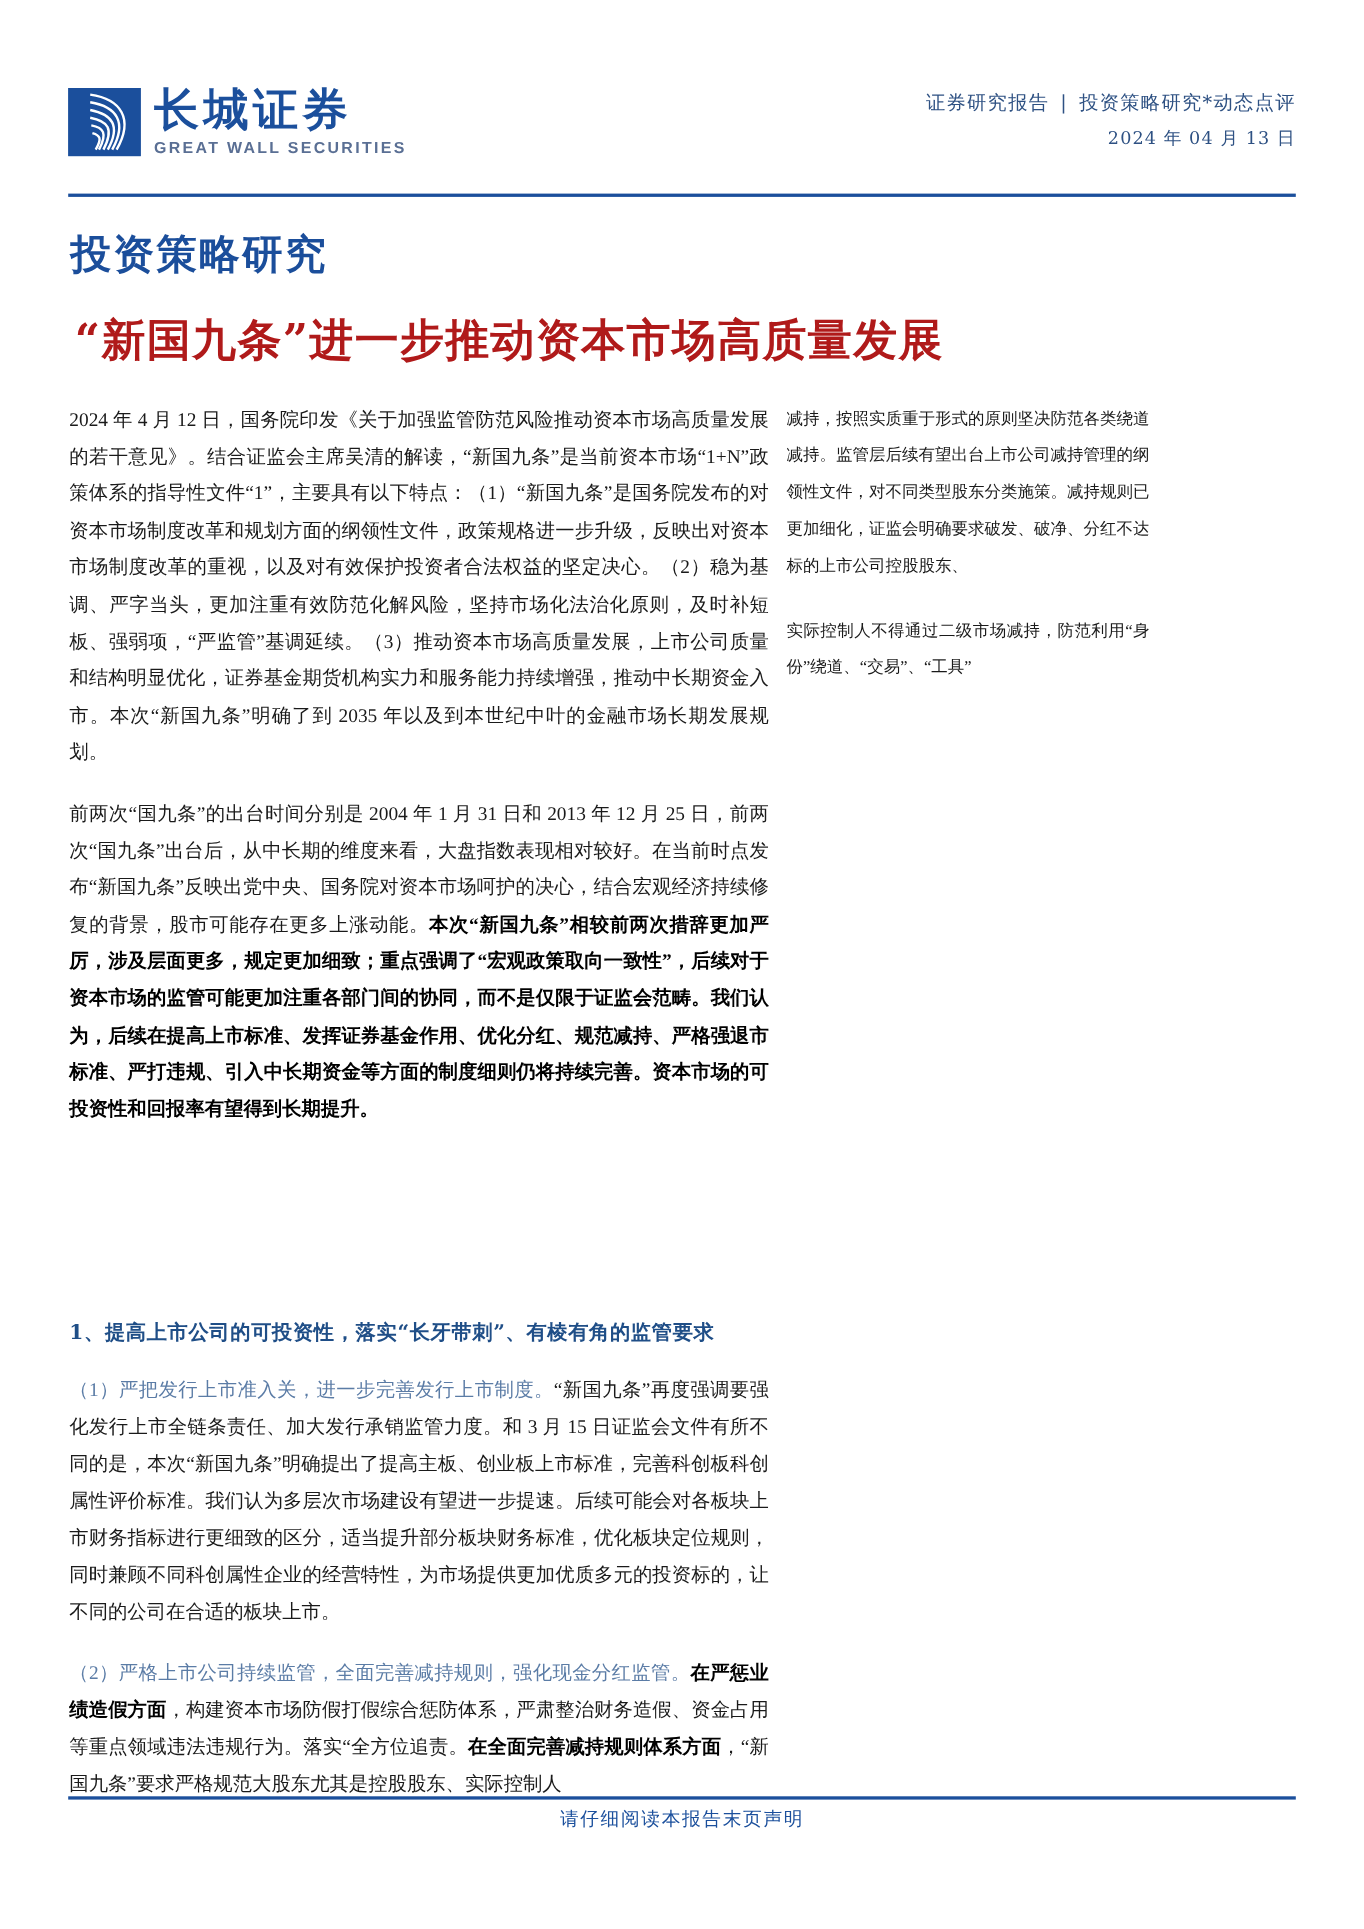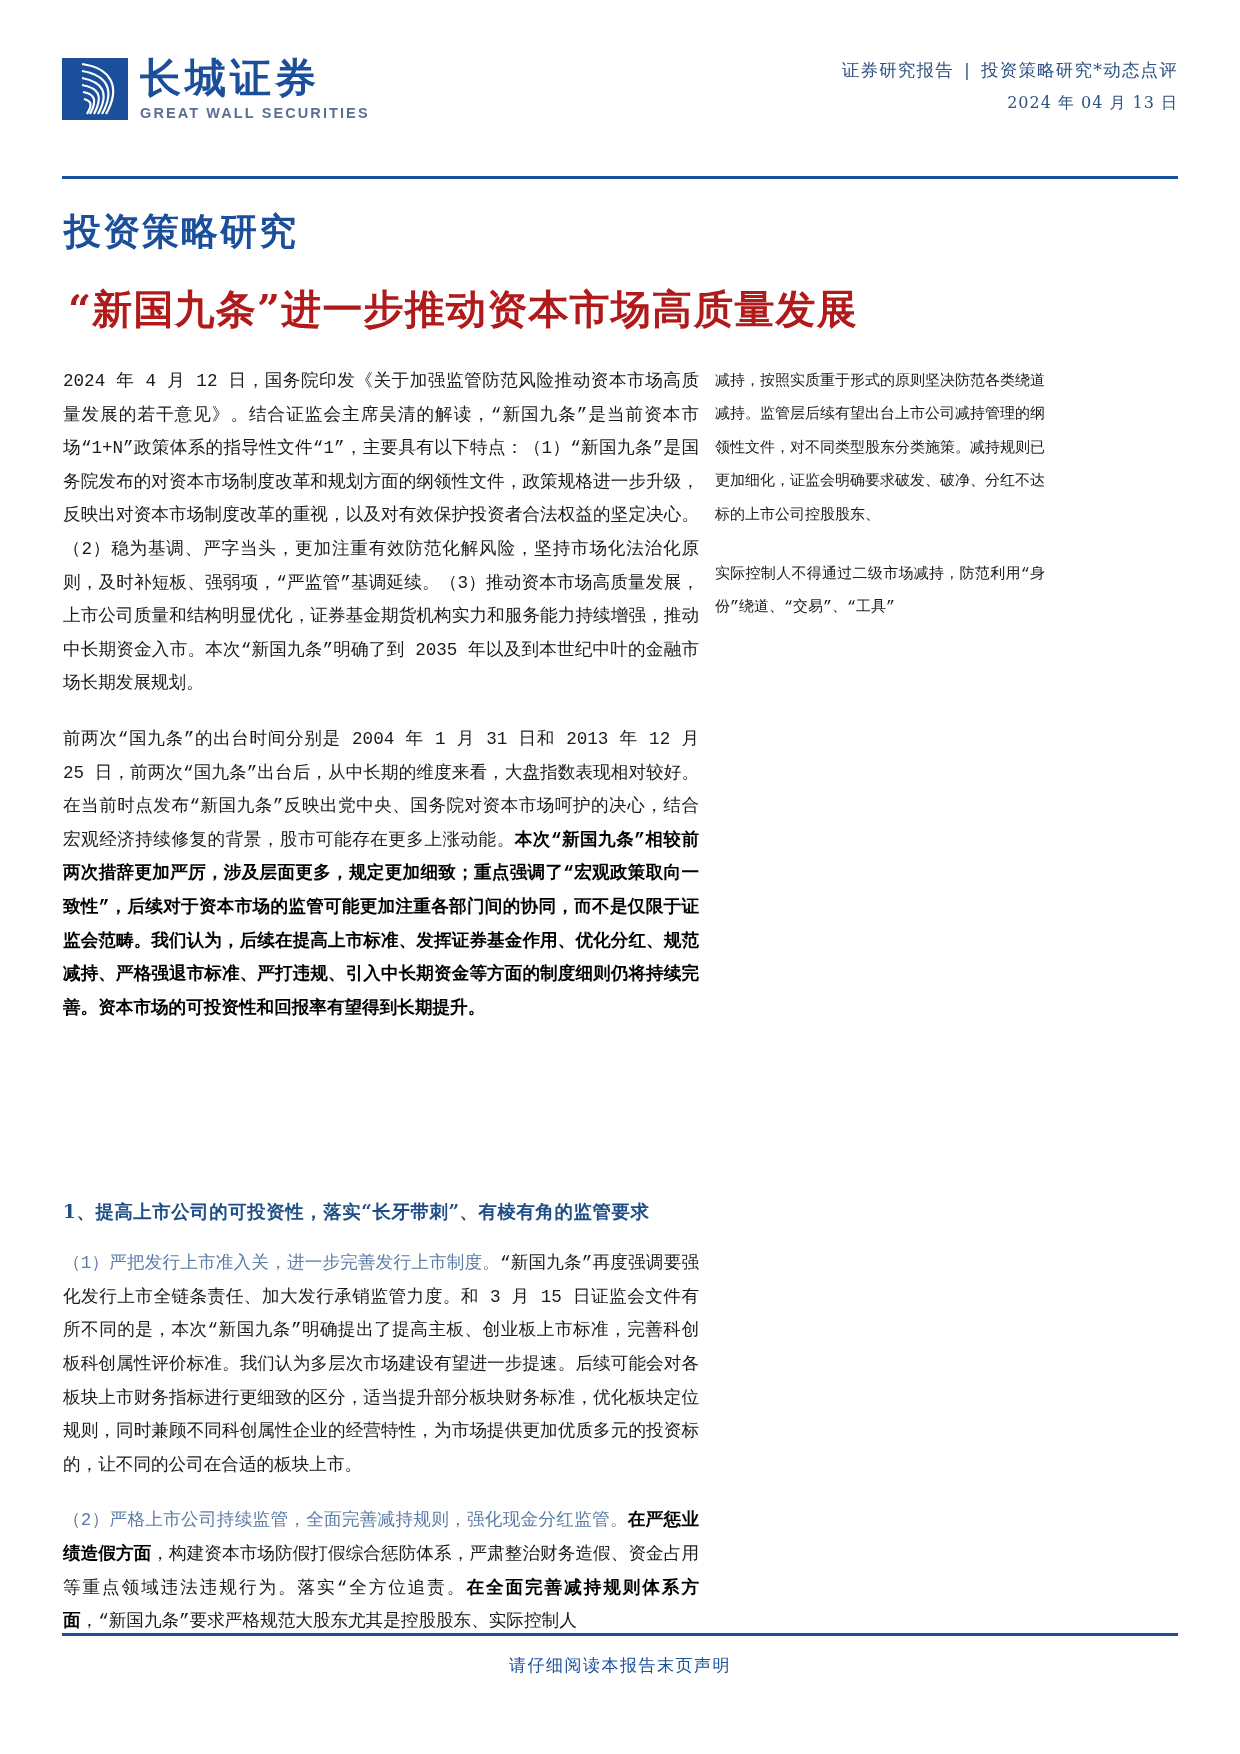--- a/index.html
+++ b/index.html
@@ -18,21 +18,21 @@
   }
 
   
   .header {
     position: absolute;
     left: 62px;
     top: 58px;
     width: 1116px;
     height: 112px;
     display: flex;
-    align-items: flex-start;
+    align-items: center;
     justify-content: space-between;
   }
   .brand {
     display: flex;
     align-items: center;
     gap: 12px;
     padding-bottom: 6px;
   }
   .brand-mark {
     position: relative;
@@ -127,21 +127,21 @@
     top: 365px;
     width: 330px;
   }
   p.para {
     margin: 0 0 22px 0;
     font-size: 17.6px;
     line-height: 33.6px;
     color: #1a1a1a;
     text-align: justify;
     text-justify: inter-ideograph;
-    font-family: Liberation Mono, monospace;
+    font-family: Liberation Serif, serif;
   }
   .col-right p.para {
     font-size: 15px;
     line-height: 33.4px;
     margin-bottom: 26px;
   }
   p.para b { font-weight: 700; color: #000; }
 
   .gap-block { height: 150px; }
 
@@ -171,21 +171,20 @@
   .footer-note {
     position: absolute;
     left: 0;
     top: 1642px;
     width: 1240px;
     text-align: center;
     font-size: 17px;
     color: #1b4f9c;
     letter-spacing: 1.5px;
     font-family: "DejaVu Serif", "Liberation Serif", serif;
-    margin-top: 12px;
   }
 </style>
 </head>
 <body>
 
 <div class="page">
 
   <div class="header">
 
     <div class="brand">

